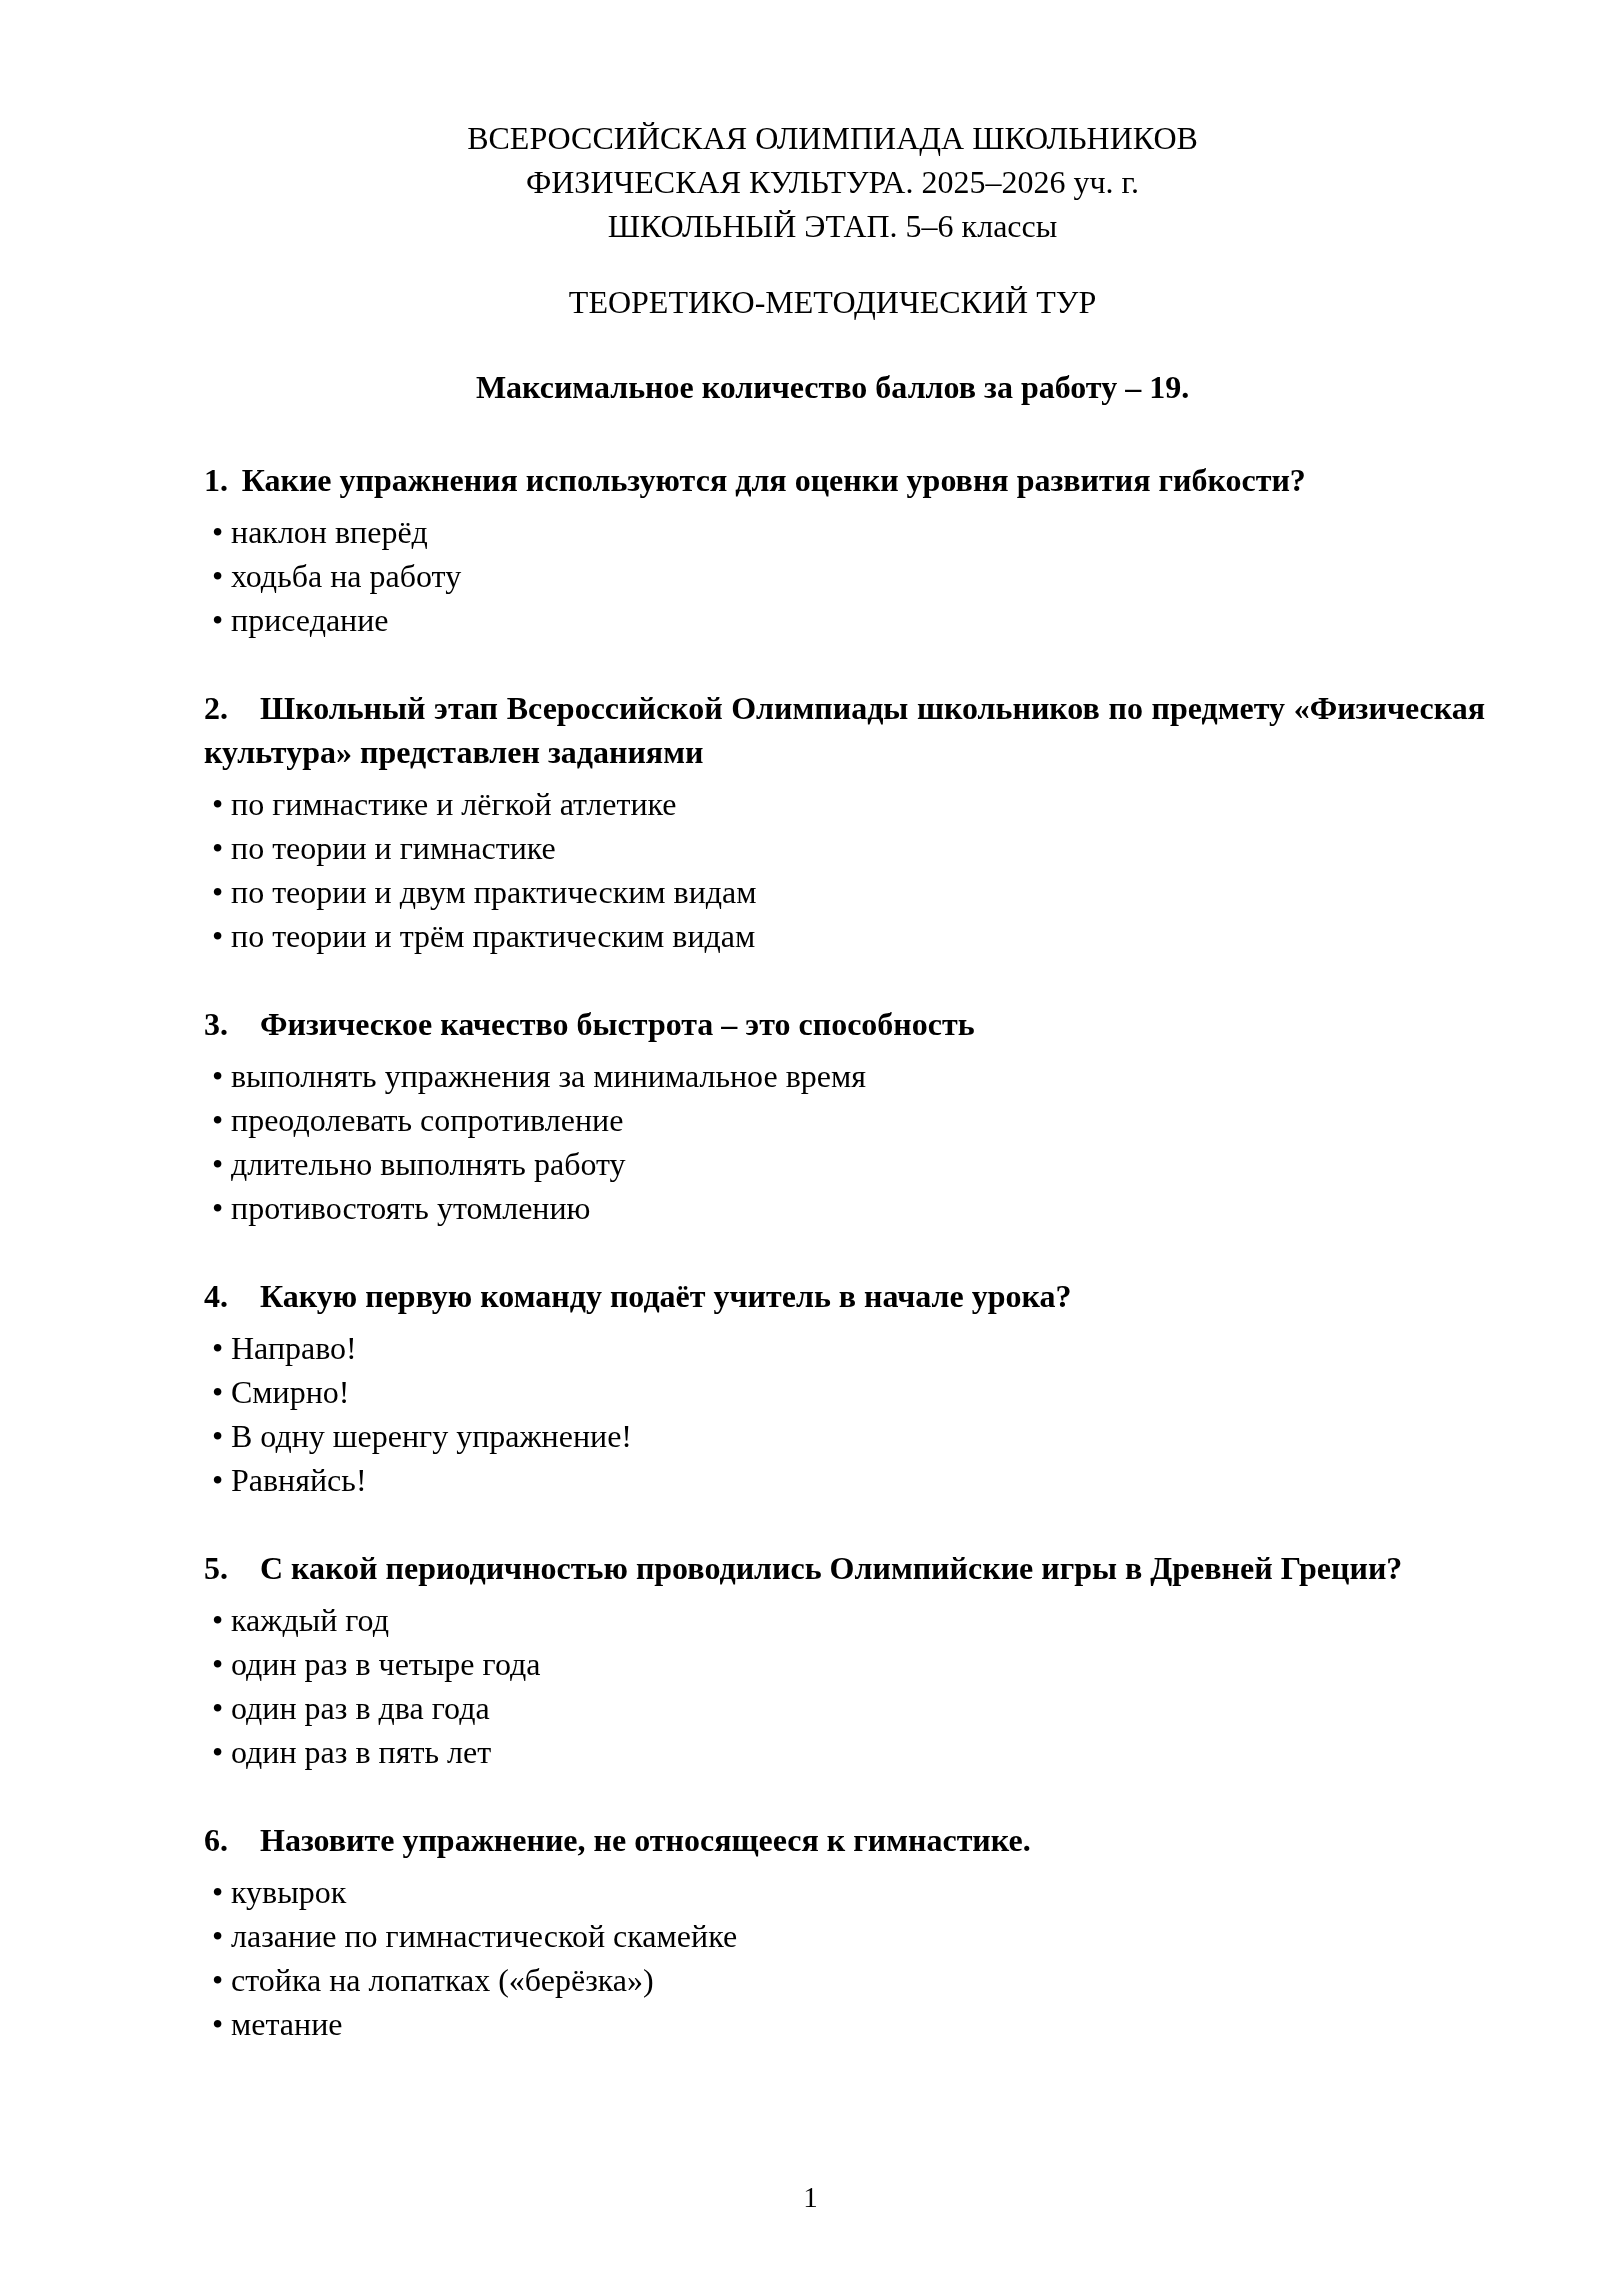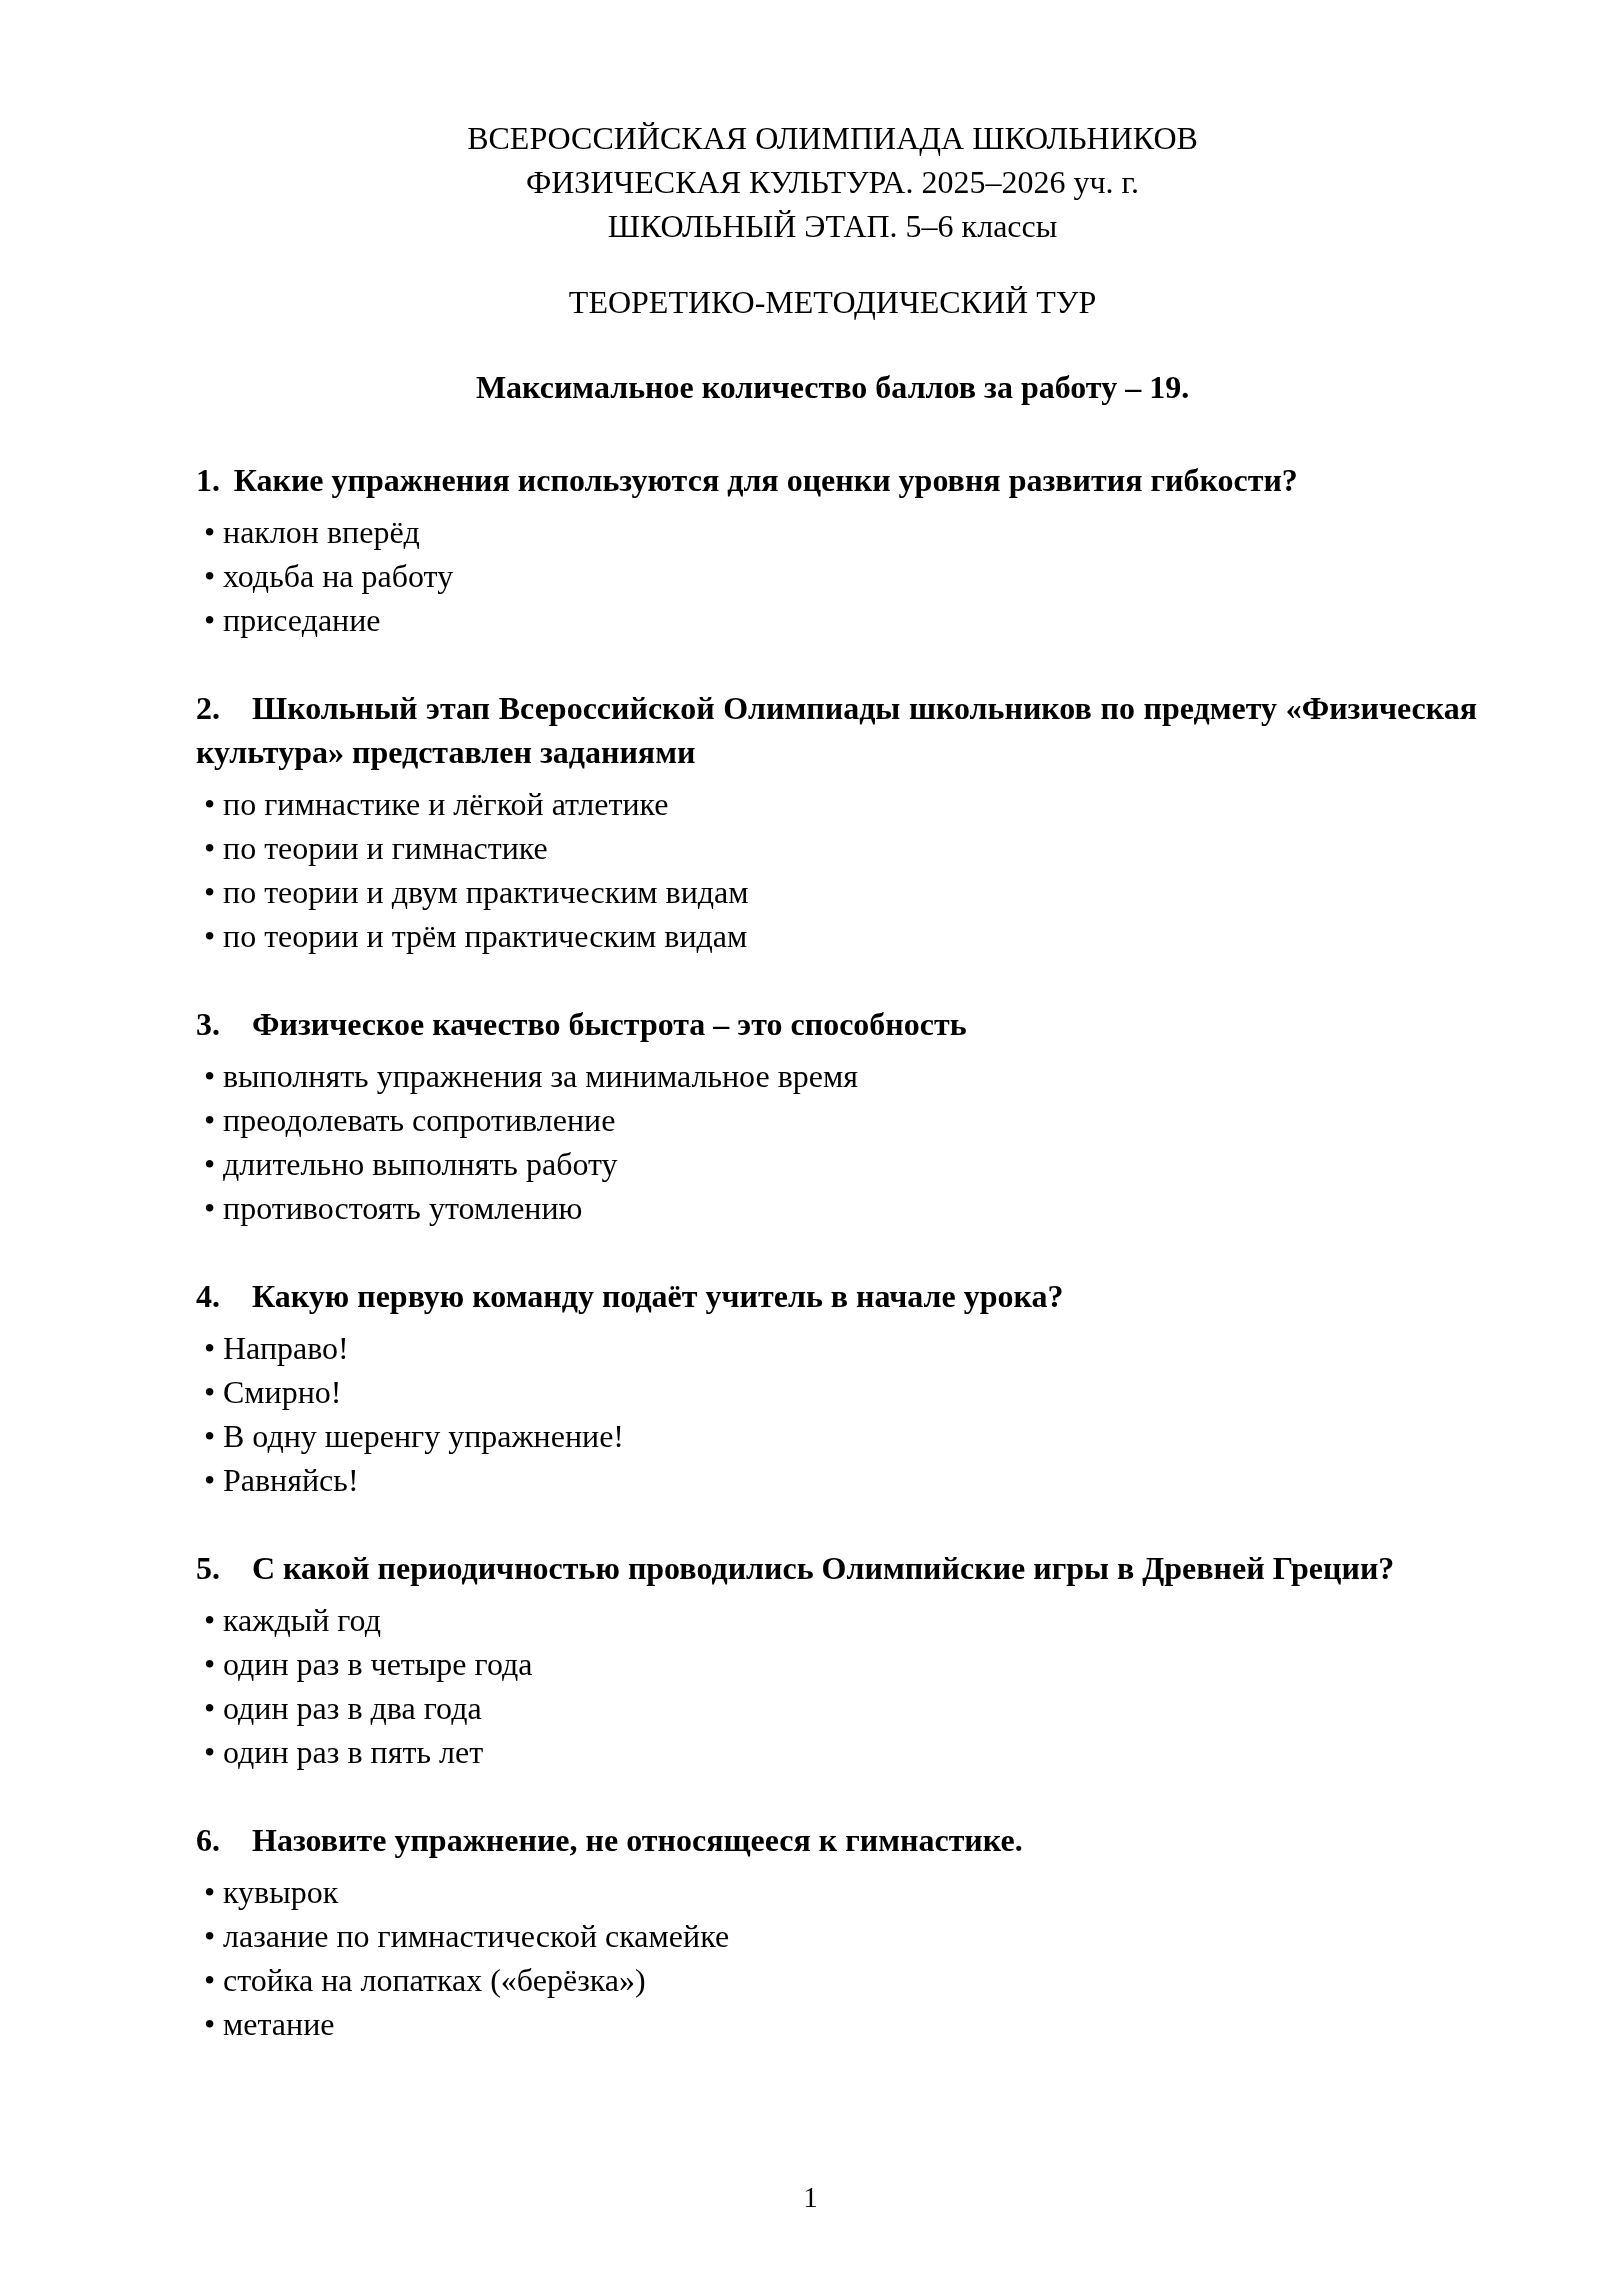--- a/index.html
+++ b/index.html
@@ -39,21 +39,21 @@
     .header .tour {
       margin-top: 32px;
     }
     .header .maxscore {
       margin-top: 41px;
       font-weight: bold;
       text-align: center;
     }
     .content {
       position: absolute;
-      left: 196px;
+      left: 204px;
       width: 1281px;
       top: 458px;
       font-size: 32px;
       line-height: 44px;
     }
     .question {
       margin: 0 0 44px 0;
     }
     .q-title {
       font-weight: bold;

